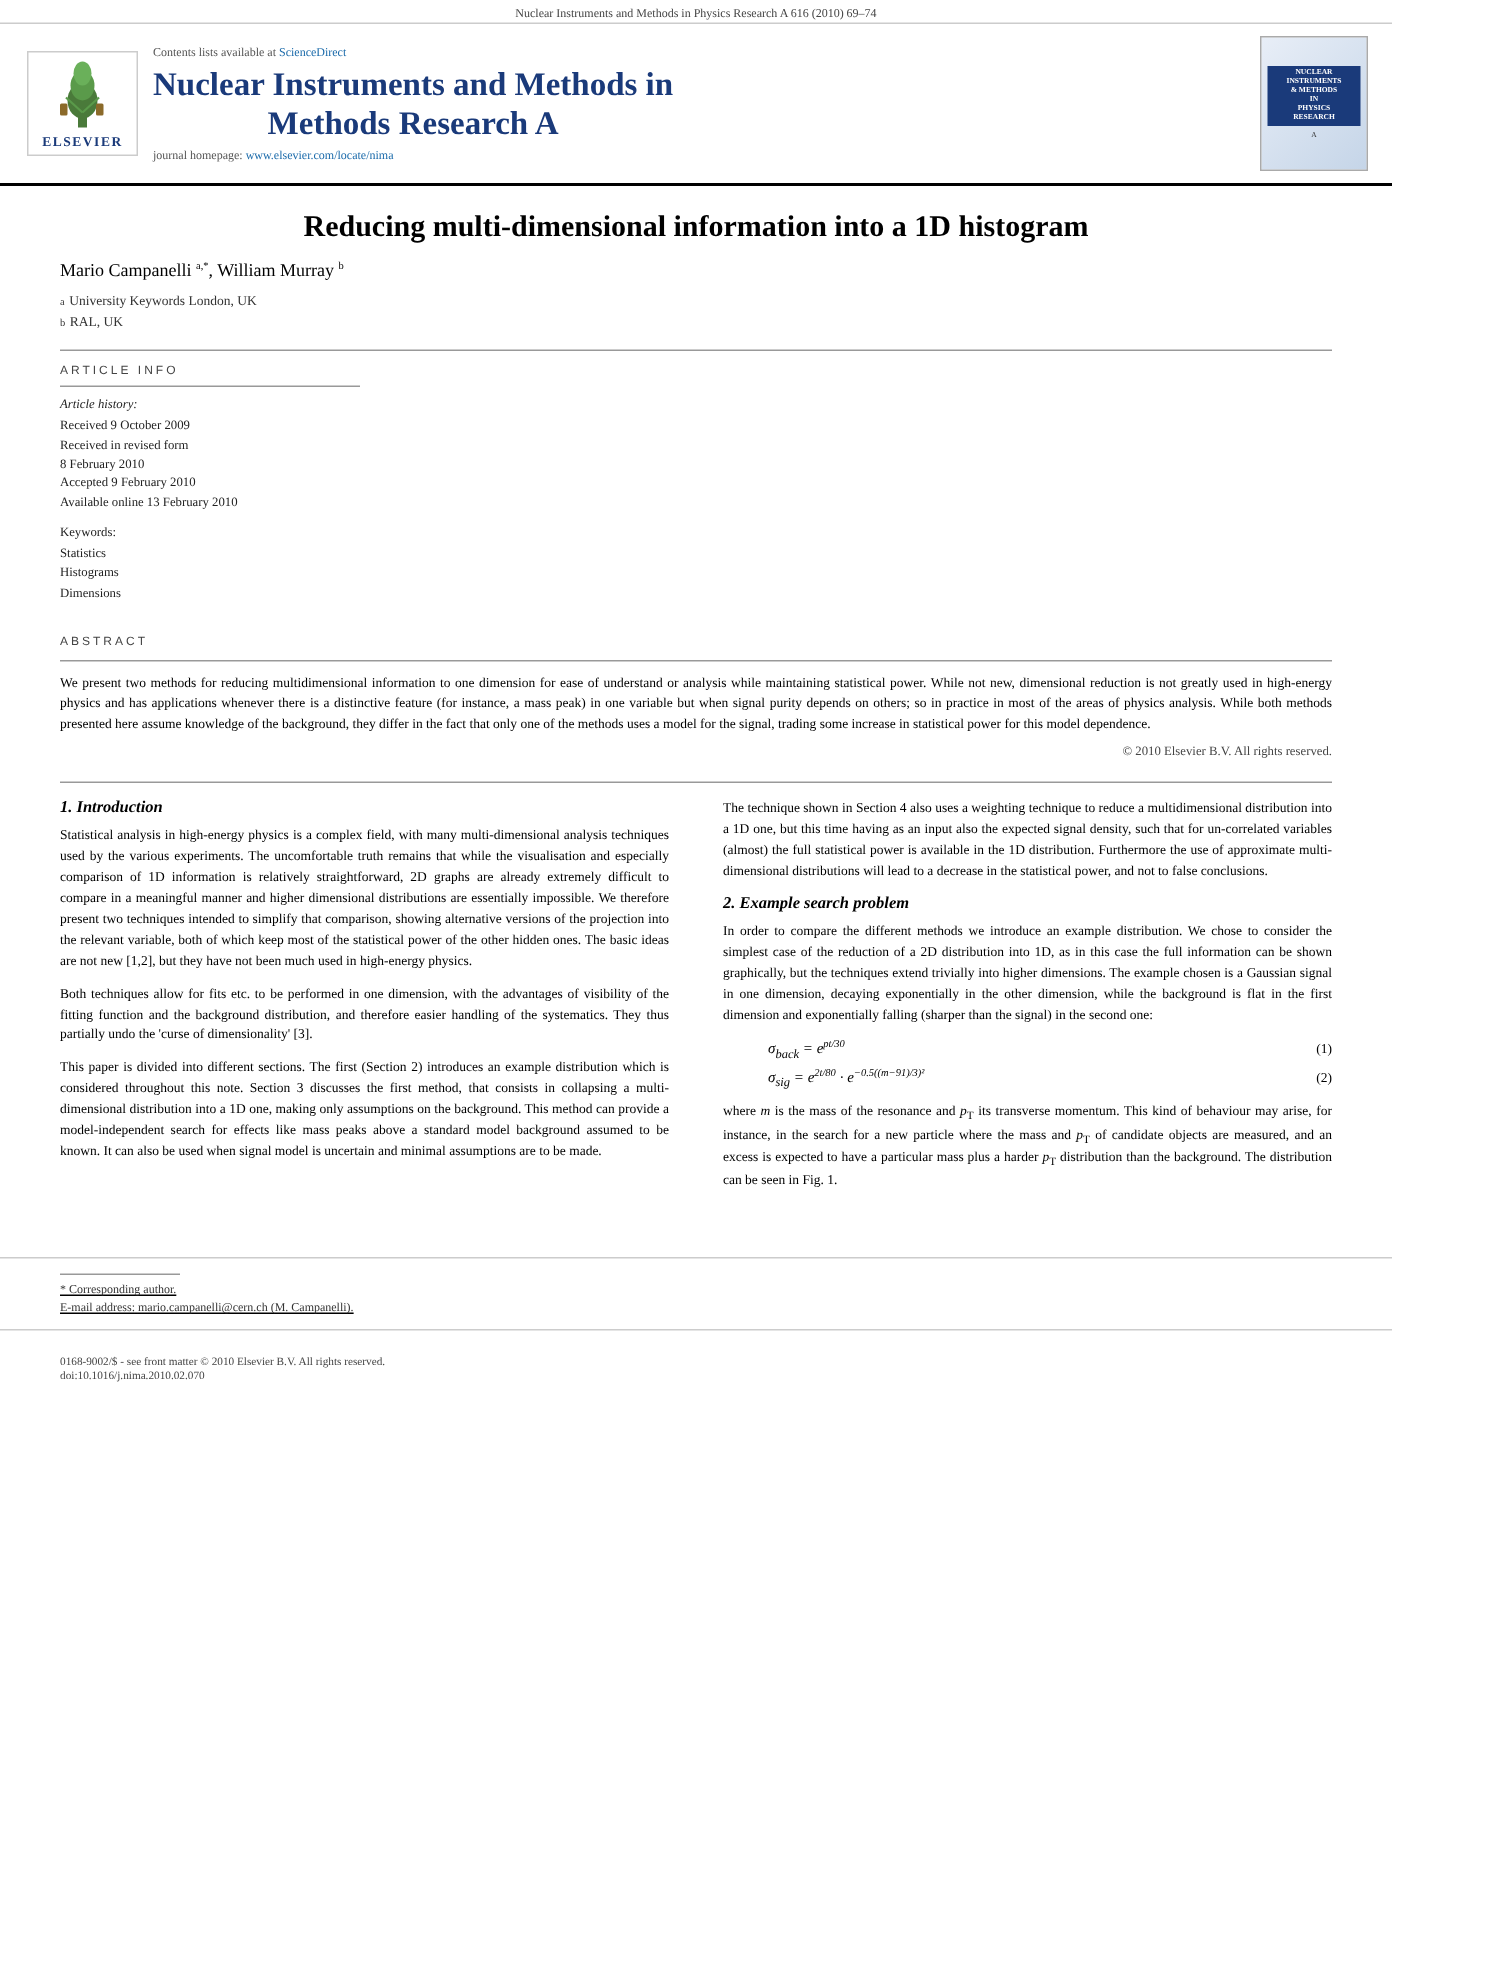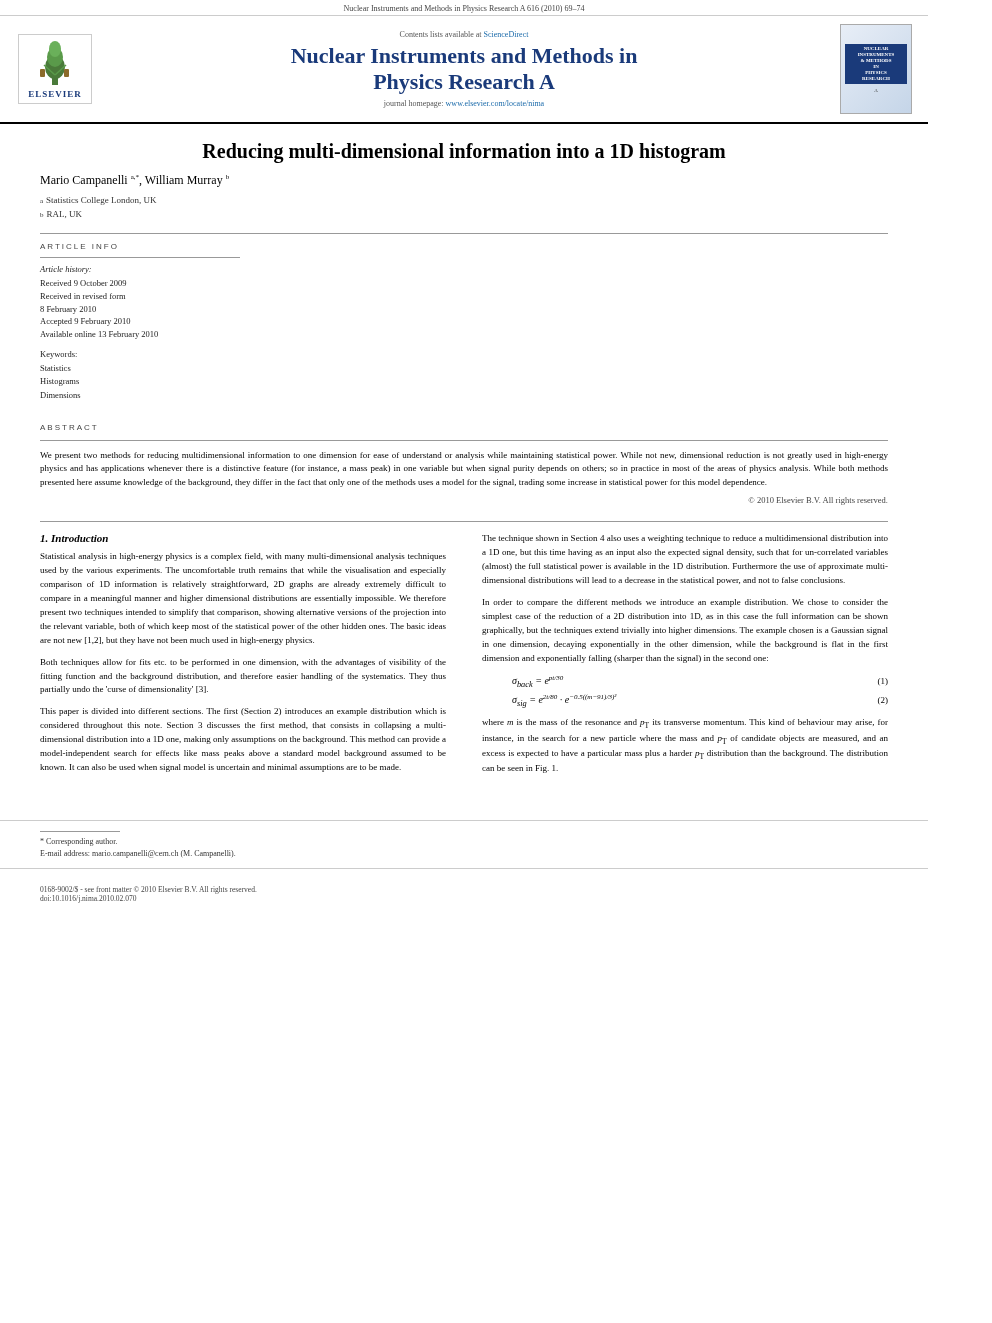--- a/index.html
+++ b/index.html
@@ -55,21 +55,21 @@
       font-size: 9px;
       font-weight: bold;
       color: #1a3a7a;
       text-align: center;
       letter-spacing: 1px;
     }
     .journal-header-center {
       flex: 1;
       display: flex;
       flex-direction: column;
-      align-items: center;
+      align-items: flex-start;
       justify-content: center;
     }
     .contents-available {
       font-size: 8px;
       color: #555;
       margin-bottom: 4px;
     }
     .contents-available a {
       color: #1a6aaa;
       text-decoration: none;
@@ -269,20 +269,21 @@
       min-width: 30px;
       text-align: right;
     }
     
     .footer-section {
       border-top: 1px solid #ccc;
       padding-top: 6px;
       margin-top: 20px;
       padding-left: 40px;
       padding-right: 18px;
+      text-decoration: underline;
     }
     .footnote-text {
       font-size: 8px;
       color: #333;
       line-height: 1.5;
     }
     .footnote-sep {
       border: none;
       border-top: 1px solid #999;
       width: 80px;
@@ -324,21 +325,21 @@
       </div>
     </div>
 
     <div class="journal-header-center">
       <div class="contents-available">
         <span>Contents lists available at</span>
         <a href="#">ScienceDirect</a>
       </div>
       <div class="journal-title">
         <span>Nuclear Instruments and Methods in</span><br>
-        <span>Physics Research A</span>
+        <span>Methods Research A</span>
       </div>
       <div class="journal-homepage">
         <span>journal homepage:</span>
         <a href="#">www.elsevier.com/locate/nima</a>
       </div>
     </div>
 
     <div class="journal-header-right">
       <div class="journal-thumb">
         <div class="journal-thumb-header">NUCLEAR<br>INSTRUMENTS<br>&amp; METHODS<br>IN<br>PHYSICS<br>RESEARCH</div>
@@ -351,21 +352,21 @@
 
     <div class="article-title">Reducing multi-dimensional information into a 1D histogram</div>
 
     <div class="authors">
       Mario Campanelli <sup>a,*</sup>, William Murray <sup>b</sup>
     </div>
 
     <div class="affiliations">
       <div class="affiliation-line">
         <sup>a</sup>
-        <span>Statistics College London, UK</span>
+        <span>University Keywords London, UK</span>
       </div>
       <div class="affiliation-line">
         <sup>b</sup>
         <span>RAL, UK</span>
       </div>
     </div>
 
     <hr class="separator">
 
     <div class="two-col-section">
@@ -413,20 +414,24 @@
         <div class="body-text">
           This paper is divided into different sections. The first (Section 2) introduces an example distribution which is considered throughout this note. Section 3 discusses the first method, that consists in collapsing a multi-dimensional distribution into a 1D one, making only assumptions on the background. This method can provide a model-independent search for effects like mass peaks above a standard model background assumed to be known. It can also be used when signal model is uncertain and minimal assumptions are to be made.
         </div>
       </div>
 
       <div class="body-right-col">
         <div class="body-text">
           The technique shown in Section 4 also uses a weighting technique to reduce a multidimensional distribution into a 1D one, but this time having as an input also the expected signal density, such that for un-correlated variables (almost) the full statistical power is available in the 1D distribution. Furthermore the use of approximate multi-dimensional distributions will lead to a decrease in the statistical power, and not to false conclusions.
         </div>
 
+        <div class="section-title">
+          <span>2. </span>
+          <span>Example search problem</span>
+        </div>
 
         <div class="body-text">
           In order to compare the different methods we introduce an example distribution. We chose to consider the simplest case of the reduction of a 2D distribution into 1D, as in this case the full information can be shown graphically, but the techniques extend trivially into higher dimensions. The example chosen is a Gaussian signal in one dimension, decaying exponentially in the other dimension, while the background is flat in the first dimension and exponentially falling (sharper than the signal) in the second one:
         </div>
 
         <div class="formula-section">
           <div class="formula-row">
             <div class="formula-text">
               <span><em>σ</em><sub>back</sub> = e<sup>pt/30</sup></span>
             </div>

